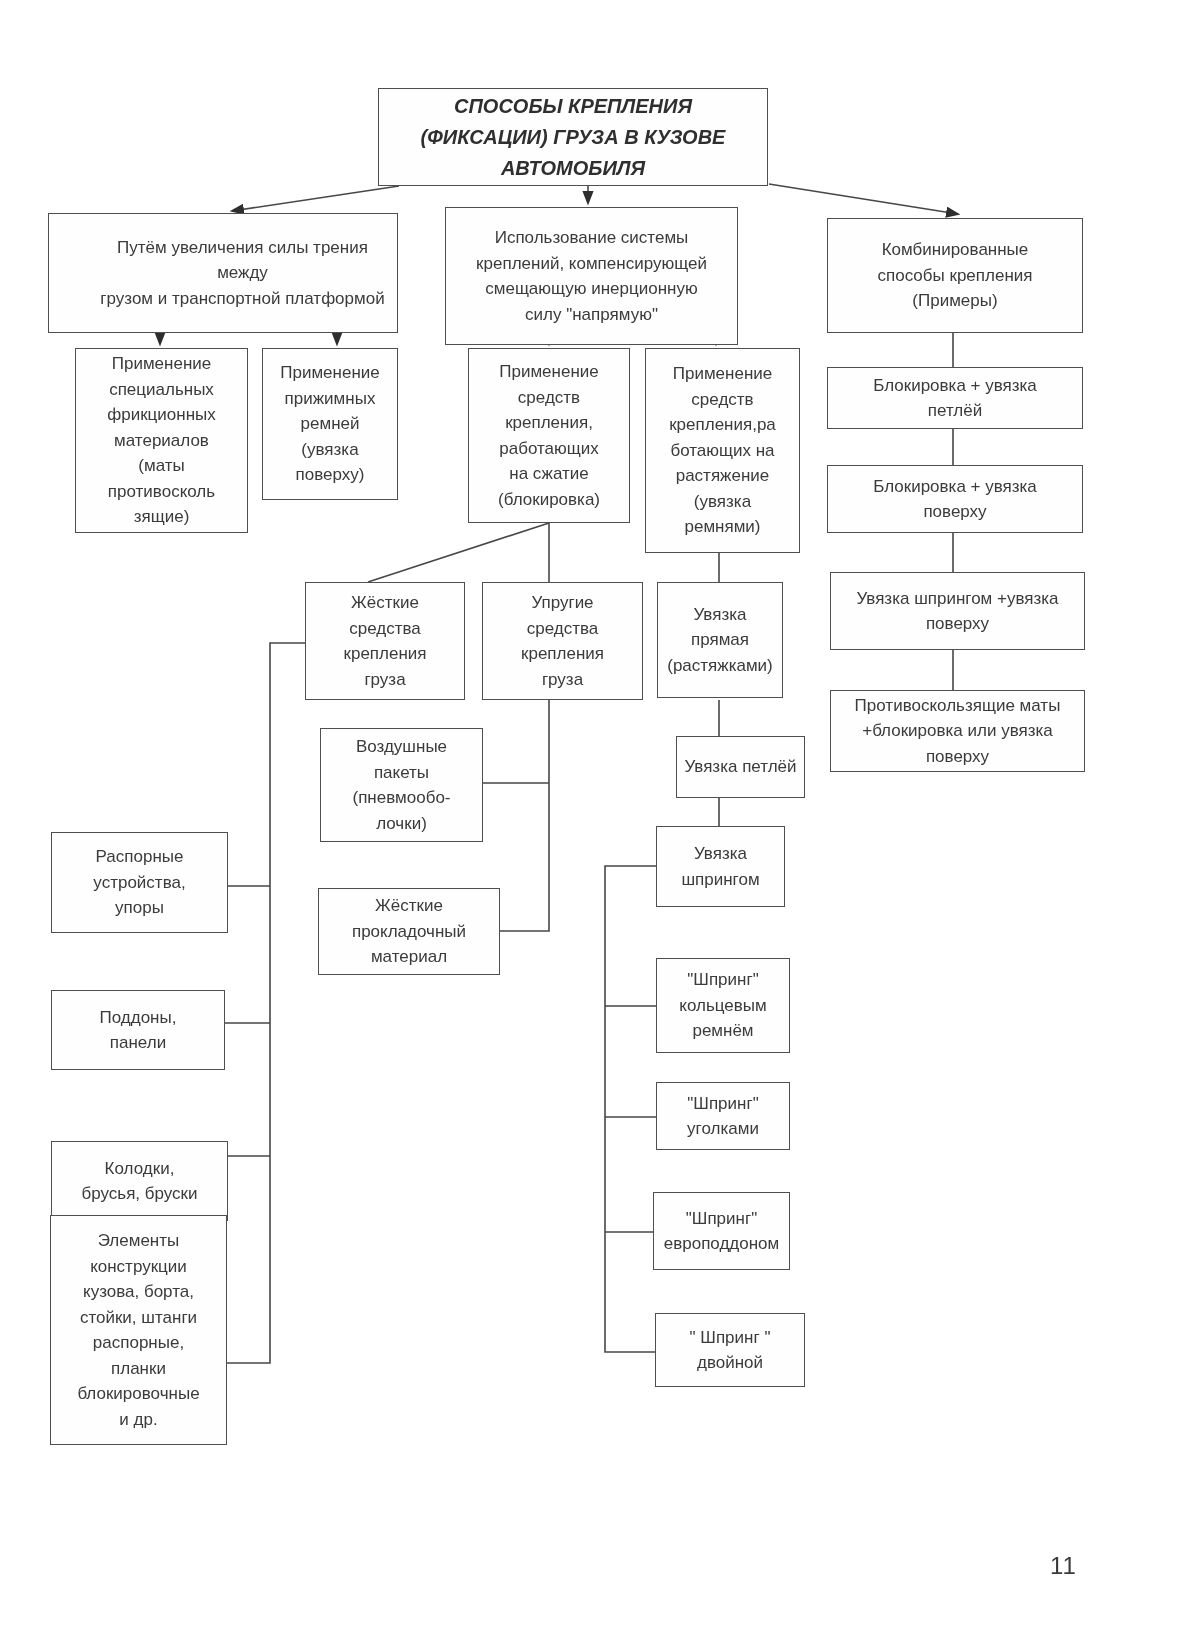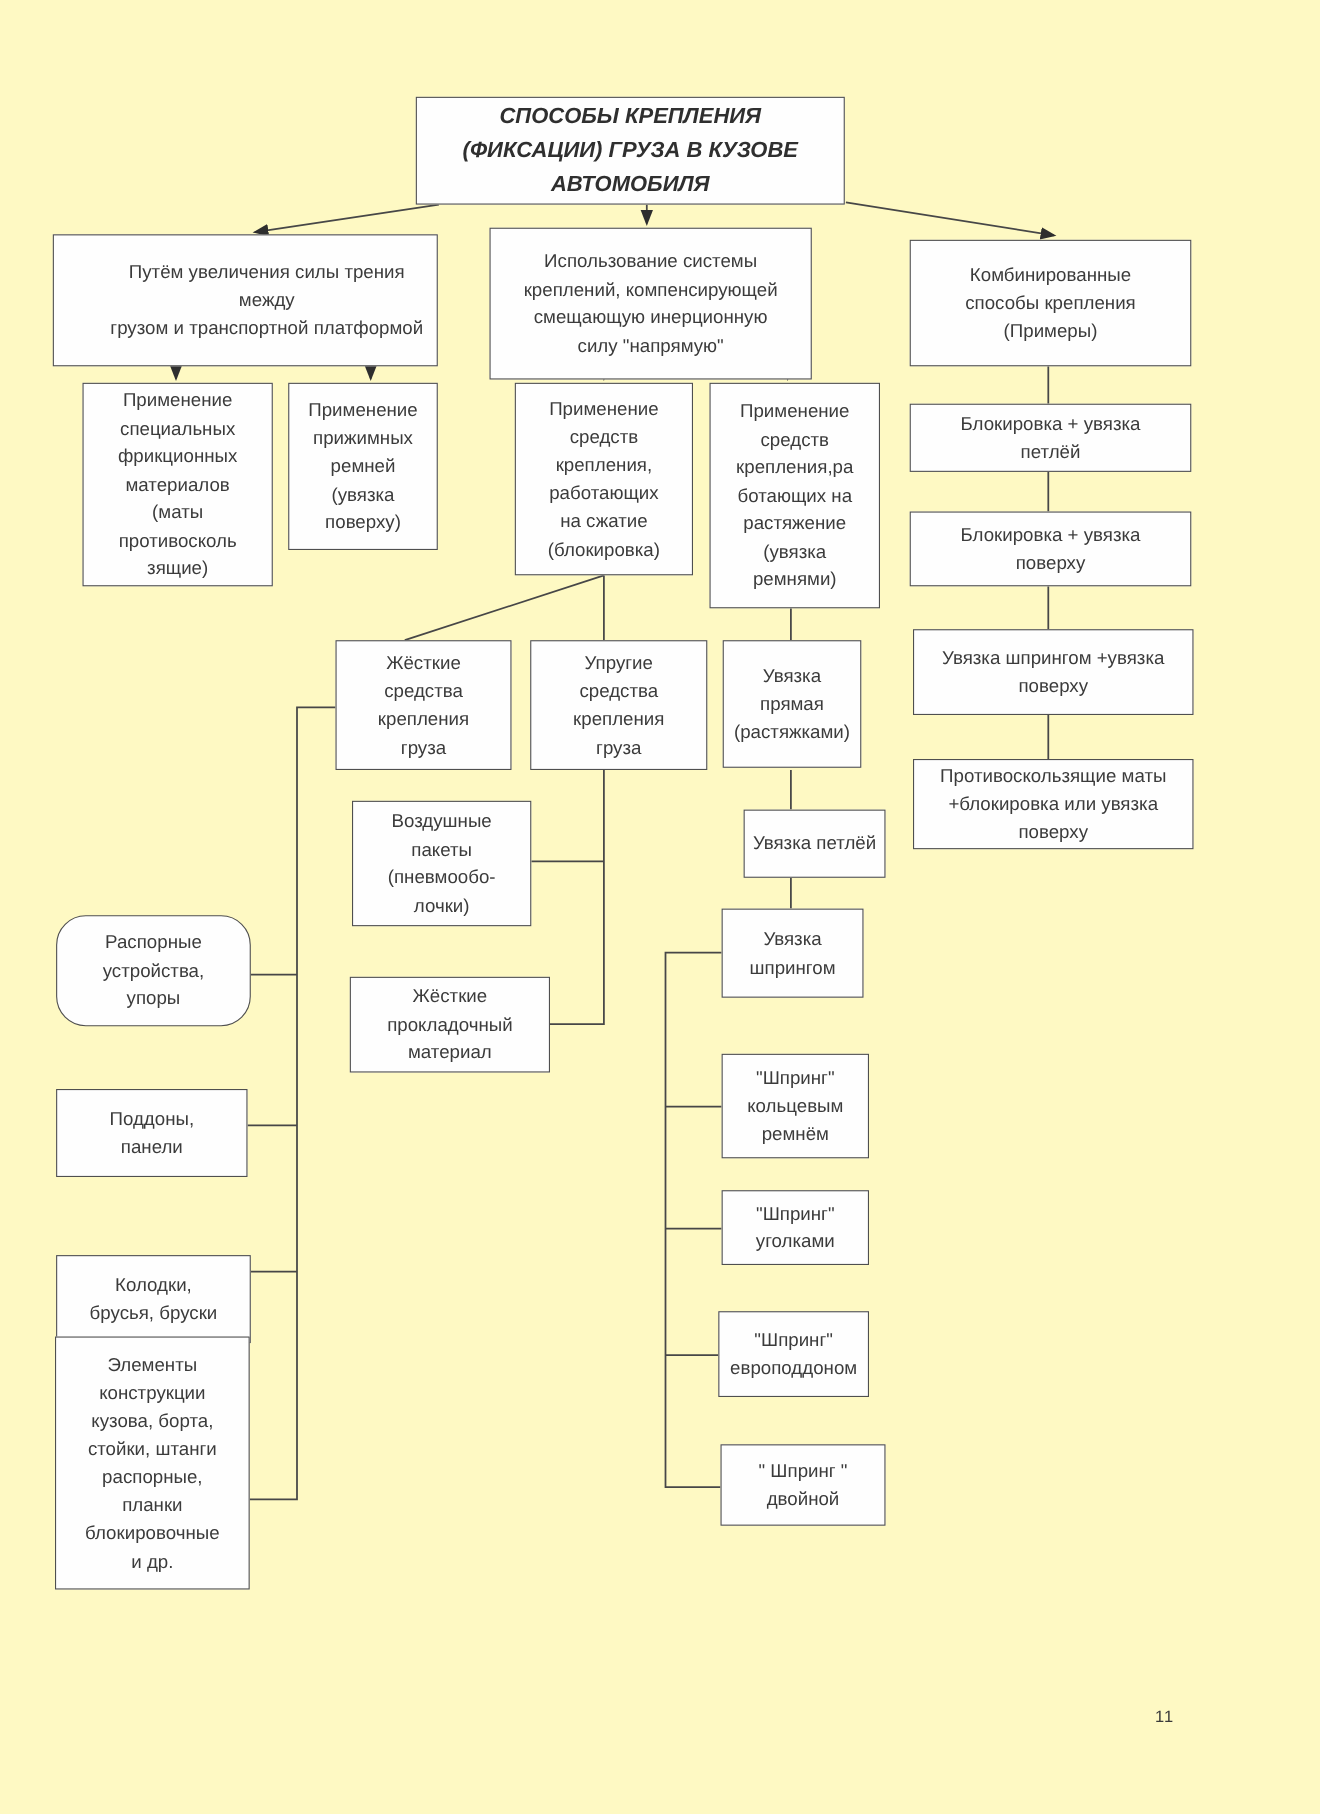--- a/index.html
+++ b/index.html
@@ -1,20 +1,20 @@
 <!DOCTYPE html>
 <html><head>
 <meta charset="utf-8">
 <style>
   html,body{margin:0;padding:0;background:#e8e8e6;}
   .page{
     position:relative;
     width:1200px;height:1649px;
     margin:0 auto;
-    background:#fef9c3;
+    background:#ffffff;
     font-family:"Liberation Sans", sans-serif;
     color:#3b3b3b;
     overflow:hidden;
   }
   .connectors{position:absolute;left:0;top:0;width:1200px;height:1649px;}
   .node{
     position:absolute;
     box-sizing:border-box;
     border:1.6px solid #4f4f4f;
     background:#fefefe;
@@ -23,21 +23,21 @@
     white-space:pre-line;
     font-size:17px;line-height:1.5;
     padding:4px 6px;
   }
   .node.title{
     font-size:20px;font-weight:bold;font-style:italic;
     line-height:1.55;color:#2f2f2f;border-width:1.8px;
   }
   .pagenum{
     position:absolute;left:1050px;top:1552px;
-    font-size:15px;color:#3a3a3a;letter-spacing:1px;
+    font-size:24px;color:#3a3a3a;letter-spacing:1px;
   }
 </style>
 </head>
 <body>
 
 <div class="page">
 
   <svg class="connectors" viewBox="0 0 1200 1649" xmlns="http://www.w3.org/2000/svg">
     <defs>
       <marker id="arr" markerWidth="10" markerHeight="9" refX="7.5" refY="3.5" orient="auto">
@@ -147,21 +147,21 @@
   <div class="node" style="left:656px;top:958px;width:134px;height:95px;">"Шпринг"
 кольцевым
 ремнём</div>
   <div class="node" style="left:656px;top:1082px;width:134px;height:68px;">"Шпринг"
 уголками</div>
   <div class="node" style="left:653px;top:1192px;width:137px;height:78px;">"Шпринг"
 европоддоном</div>
   <div class="node" style="left:655px;top:1313px;width:150px;height:74px;">" Шпринг "
 двойной</div>
 
-  <div class="node" style="left:51px;top:832px;width:177px;height:101px;border-radius:27px;">Распорные
+  <div class="node" style="left:51px;top:832px;width:177px;height:101px;">Распорные
 устройства,
 упоры</div>
   <div class="node" style="left:51px;top:990px;width:174px;height:80px;">Поддоны,
 панели</div>
   <div class="node" style="left:51px;top:1113px;width:177px;height:80px;margin-top:28px;">Колодки,
 брусья, бруски</div>
   <div class="node" style="left:50px;top:1215px;width:177px;height:230px;">Элементы
 конструкции
 кузова, борта,
 стойки, штанги

